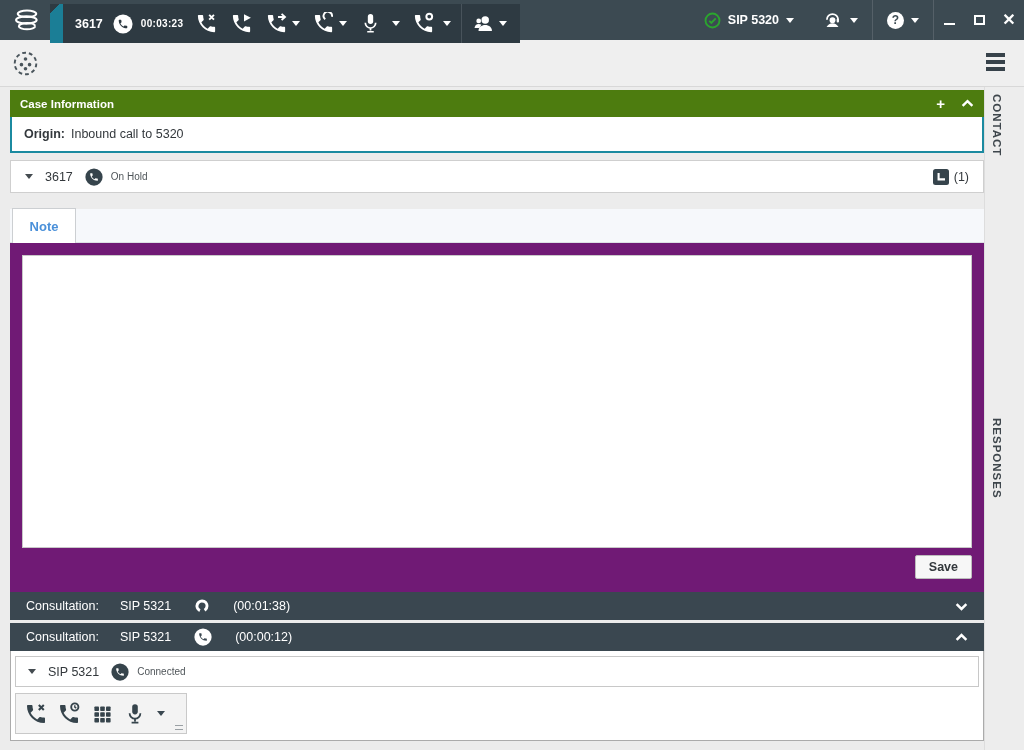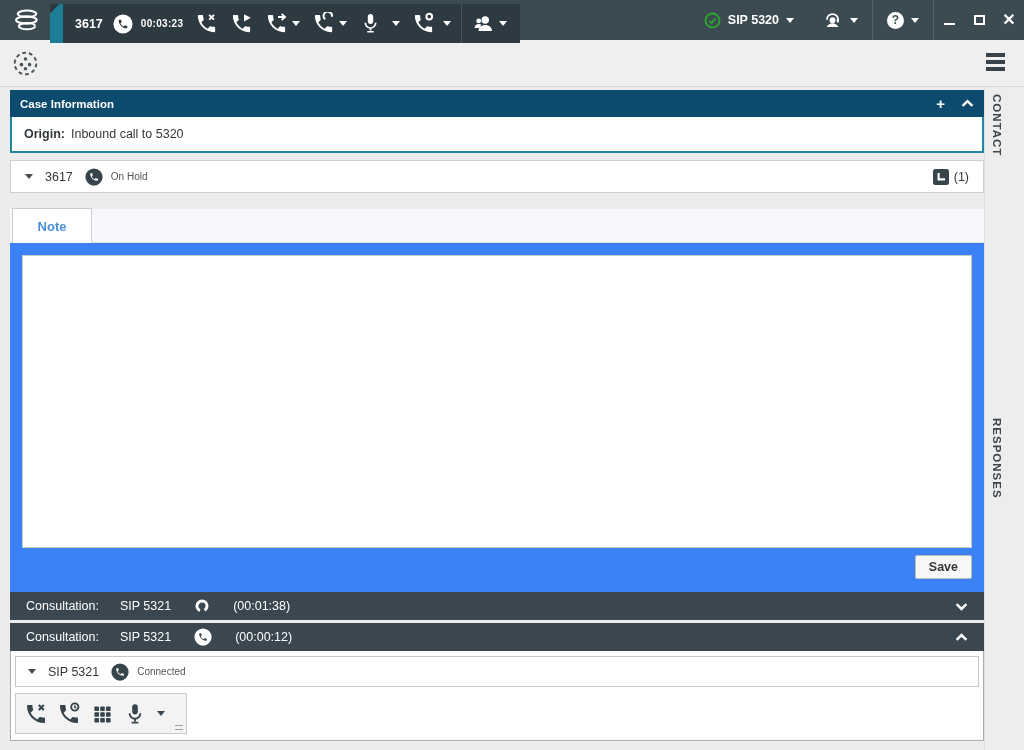--- a/index.html
+++ b/index.html
@@ -44,21 +44,21 @@
     height:39px; padding:0 6px; cursor:pointer; }
   .cp-btn svg { width:23px; height:23px; color:#fff; }
   .cp-div { width:1px; height:39px; background:#48535B; margin:0 4px; }
   .hamburger { position:absolute; right:18px; top:13px; width:20px; height:20px; cursor:pointer; }
   .hamburger i { display:block; width:19px; height:4px; background:#37424A; margin-bottom:3px; }
 
   
   .px { position:absolute; left:10px; width:974px; }
 
   
-  .case-header { top:90px; height:27px; background:#0c4a6e; color:#fff;
+  .case-header { top:90px; height:27px; background:#4d7c0f; color:#fff;
     display:flex; align-items:center; padding:0 10px; }
   .case-title { font-size:11.5px; font-weight:700; }
   .case-actions { margin-left:auto; display:flex; align-items:center; gap:16px; }
   .case-plus { font-size:15px; font-weight:700; color:#fff; cursor:pointer; line-height:1; }
   .chev { width:13px; height:9px; }
   .case-body { top:117px; height:36px; background:#fff; border:2px solid #1B8AA0; border-top:none;
     display:flex; align-items:center; padding:0 12px; font-size:12.5px; color:#33383C; }
   .origin-label { font-weight:700; margin-right:6px; }
 
   
@@ -70,25 +70,25 @@
   .row-state { font-size:10px; color:#4F5559; margin-left:8px; }
   .badge18 { width:18px; height:18px; }
   .row-right { margin-left:auto; display:flex; align-items:center; gap:5px; font-size:12.5px; color:#33383C; }
 
   
   .tabstrip { top:209px; height:34px; background:#F6F8FB; border-bottom:1px solid #DDE1E5;
     display:flex; align-items:flex-end; padding-left:2px; }
   .tab { height:34px; display:flex; align-items:center; justify-content:center;
     font-size:13px; font-weight:700; cursor:pointer; }
   .tab-inactive { width:108px; background:#F8FAFB; border:1px solid #CCCFD2; color:#33383C; }
-  .tab-active { width:80px; background:#fff; border:1px solid #CCCFD2; border-bottom:none;
+  .tab-active { width:64px; background:#fff; border:1px solid #CCCFD2; border-bottom:none;
     color:#4A90D9; height:35px; margin-bottom:-1px; }
 
   
-  .note-panel { top:243px; height:349px; background:#3b82f6; }
+  .note-panel { top:243px; height:349px; background:#701a75; }
   .note-area { position:absolute; left:12px; top:12px; width:950px; height:293px;
     border:1px solid #C8C8C8; resize:none; outline:none; font-family:"Liberation Sans",sans-serif;
     font-size:13px; color:#333; padding:6px; background:#fff; }
   .save-row { position:absolute; right:12px; top:312px; }
   .save-btn { font-family:"Liberation Sans",sans-serif; font-size:12.5px; font-weight:700; color:#33383C;
     background:#F7F7F7; border:1px solid #BDBDBD; border-radius:2px; padding:4px 13px; cursor:pointer; }
 
   
   .consult-bar { height:28px; background:#3A4750; color:#fff; display:flex; align-items:center;
     padding:0 16px; font-size:12.5px; cursor:pointer;gap:15px; }

